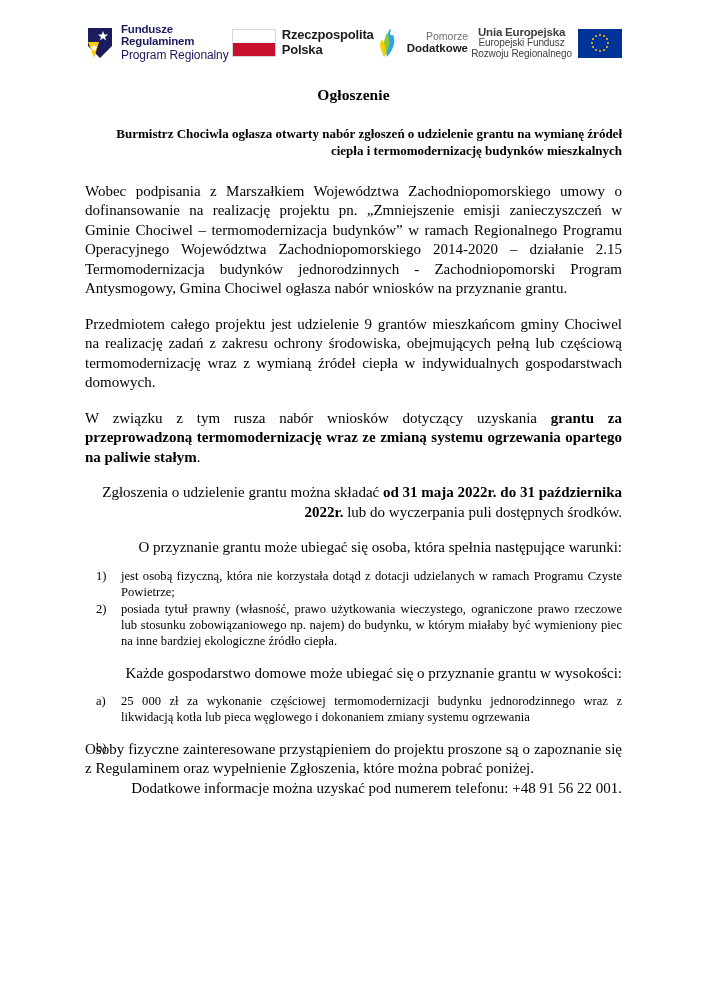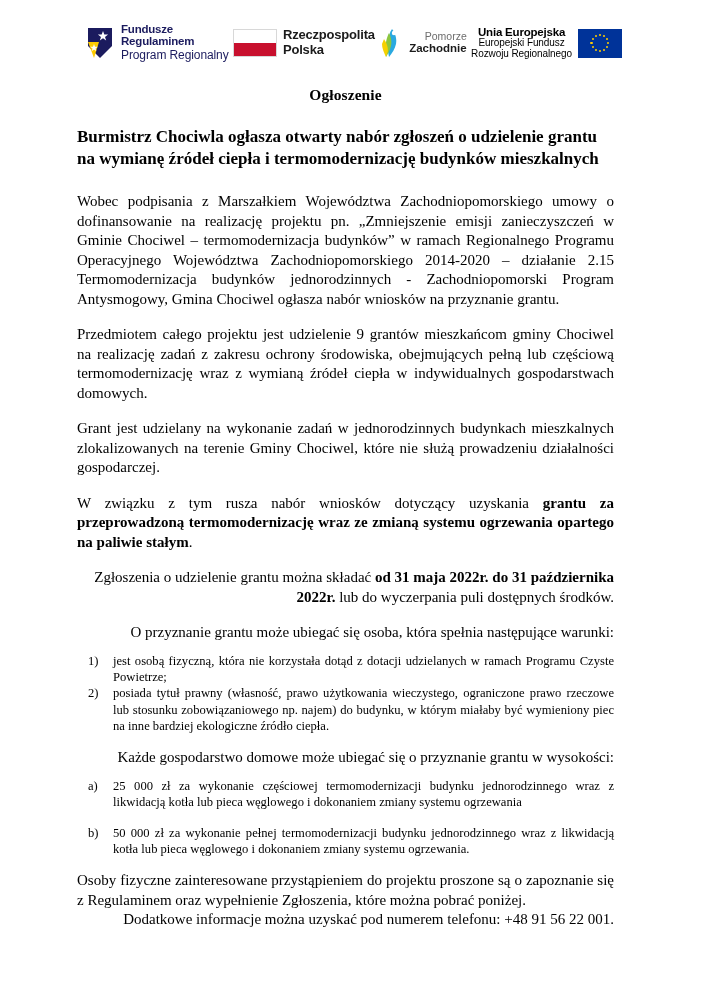--- a/index.html
+++ b/index.html
@@ -96,21 +96,21 @@
     color: #4a4a4a;
   }
   .pz-text .l1 { display: block; font-size: 10.5px; color: #6d6d6d; text-align: right; }
   .pz-text .l2 { display: block; font-size: 11.5px; font-weight: bold; color: #1b1b1b; }
 
   
   .ue-text {
     font-family: "Liberation Sans", "DejaVu Sans", sans-serif;
     text-align: center;
     line-height: 1.08;
-    color: #000000;
+    color: #404040;
   }
   .ue-text .l1 { display: block; font-weight: bold; font-size: 11.5px; letter-spacing: -0.2px; }
   .ue-text .l2, .ue-text .l3 { display: block; font-size: 10px; letter-spacing: -0.1px; }
   .eu-flag {
     width: 44px;
     height: 29px;
     background: #003399;
     flex: 0 0 auto;
     position: relative;
   }
@@ -118,35 +118,35 @@
     position: absolute;
     width: 2.6px;
     height: 2.6px;
     background: #ffcc00;
     border-radius: 50%;
   }
 
   
   .content {
     position: absolute;
-    left: 77px;
+    left: 85px;
     top: 86px;
     width: 537px;
   }
   h1.doc-title {
     font-size: 15.5px;
     font-weight: bold;
     text-align: center;
     margin: 0 0 22px 0;
     letter-spacing: 0.1px;
   }
   h2.doc-subtitle {
-    font-size: 17px;
+    font-size: 13px;
     font-weight: bold;
-    text-align: left;
+    text-align: right;
     margin: 0 0 22px 0;
     line-height: 1.3;
   }
   p.para {
     font-size: 15px;
     text-align: justify;
     text-justify: inter-word;
     margin: 0 0 16px 0;
     line-height: 1.30;
     hyphens: none;
@@ -220,21 +220,21 @@
       <div class="pz-mark">
         <svg width="24" height="32" viewBox="0 0 24 32" xmlns="http://www.w3.org/2000/svg">
           <path d="M13 2 C16 6 18 11 17 17 C16 22 13 26 10 30 C9 25 8 20 9 14 C10 8 11 5 13 2 Z" fill="#2aa9e0"></path>
           <path d="M10 6 C12 10 13 14 12 19 C11 23 9 27 7 30 C6 25 6 20 7 15 C8 10 9 8 10 6 Z" fill="#8cc63f"></path>
           <path d="M5 12 C7 15 9 19 9 24 L7 30 C5 26 3 21 3 17 Z" fill="#f5d000"></path>
           <circle cx="15" cy="6" r="2.2" fill="#ffffff"></circle>
         </svg>
       </div>
       <div class="pz-text">
         <span class="l1">Pomorze</span>
-        <span class="l2">Zachodnie</span>
+        <span class="l2">Dodatkowe</span>
       </div>
     </div>
 
     <div class="logo">
       <div class="ue-text">
         <span class="l1">Unia Europejska</span>
         <span class="l2">Europejski Fundusz</span>
         <span class="l3">Rozwoju Regionalnego</span>
       </div>
       <div class="eu-flag" id="eu-flag">
@@ -258,21 +258,20 @@
   <div class="content">
 
     <h1 class="doc-title">Ogłoszenie</h1>
 
     <h2 class="doc-subtitle">Burmistrz Chociwla ogłasza otwarty nabór zgłoszeń o udzielenie grantu na wymianę źródeł ciepła i termomodernizację budynków mieszkalnych</h2>
 
     <p class="para">Wobec podpisania z Marszałkiem Województwa Zachodniopomorskiego umowy o dofinansowanie na realizację projektu pn. „Zmniejszenie emisji zanieczyszczeń w Gminie Chociwel – termomodernizacja budynków” w ramach Regionalnego Programu Operacyjnego Województwa Zachodniopomorskiego 2014-2020 – działanie 2.15 Termomodernizacja budynków jednorodzinnych - Zachodniopomorski Program Antysmogowy, Gmina Chociwel ogłasza nabór wniosków na przyznanie grantu.</p>
 
     <p class="para">Przedmiotem całego projektu jest udzielenie 9 grantów mieszkańcom gminy Chociwel na realizację zadań z zakresu ochrony środowiska, obejmujących pełną lub częściową termomodernizację wraz z wymianą źródeł ciepła w indywidualnych gospodarstwach domowych.</p>
 
-    <p class="para">Grant jest udzielany na wykonanie zadań w jednorodzinnych budynkach mieszkalnych zlokalizowanych na terenie Gminy Chociwel, które nie służą prowadzeniu działalności gospodarczej.</p>
 
     <p class="para"><span>W związku z tym rusza nabór wniosków dotyczący uzyskania </span><b>grantu za przeprowadzoną termomodernizację wraz ze zmianą systemu ogrzewania opartego na paliwie stałym</b><span>.</span></p>
 
     <p class="para nojust"><span>Zgłoszenia o udzielenie grantu można składać </span><b>od 31 maja 2022r. do 31 października 2022r.</b><span> lub do wyczerpania puli dostępnych środków.</span></p>
 
     <p class="para tight nojust">O przyznanie grantu może ubiegać się osoba, która spełnia następujące warunki:</p>
 
     <ol class="list-num">
       <li>
         <span class="marker">1)</span>
@@ -290,21 +289,20 @@
       <li>
         <span class="marker">a)</span>
         <span>25 000 zł za wykonanie częściowej termomodernizacji budynku jednorodzinnego wraz z likwidacją kotła lub pieca węglowego i dokonaniem zmiany systemu ogrzewania</span>
       </li>
     </ol>
 
 
     <ol class="list-alpha">
       <li>
         <span class="marker">b)</span>
-        <span>50 000 zł za wykonanie pełnej termomodernizacji budynku jednorodzinnego wraz z likwidacją kotła lub pieca węglowego i dokonaniem zmiany systemu ogrzewania.</span>
       </li>
     </ol>
 
     <p class="para" style="margin-bottom:0">Osoby fizyczne zainteresowane przystąpieniem do projektu proszone są o zapoznanie się z Regulaminem oraz wypełnienie Zgłoszenia, które można pobrać poniżej.</p>
 
     <p class="para nojust">Dodatkowe informacje można uzyskać pod numerem telefonu: +48 91 56 22 001.</p>
 
   </div>
 
 </div>

